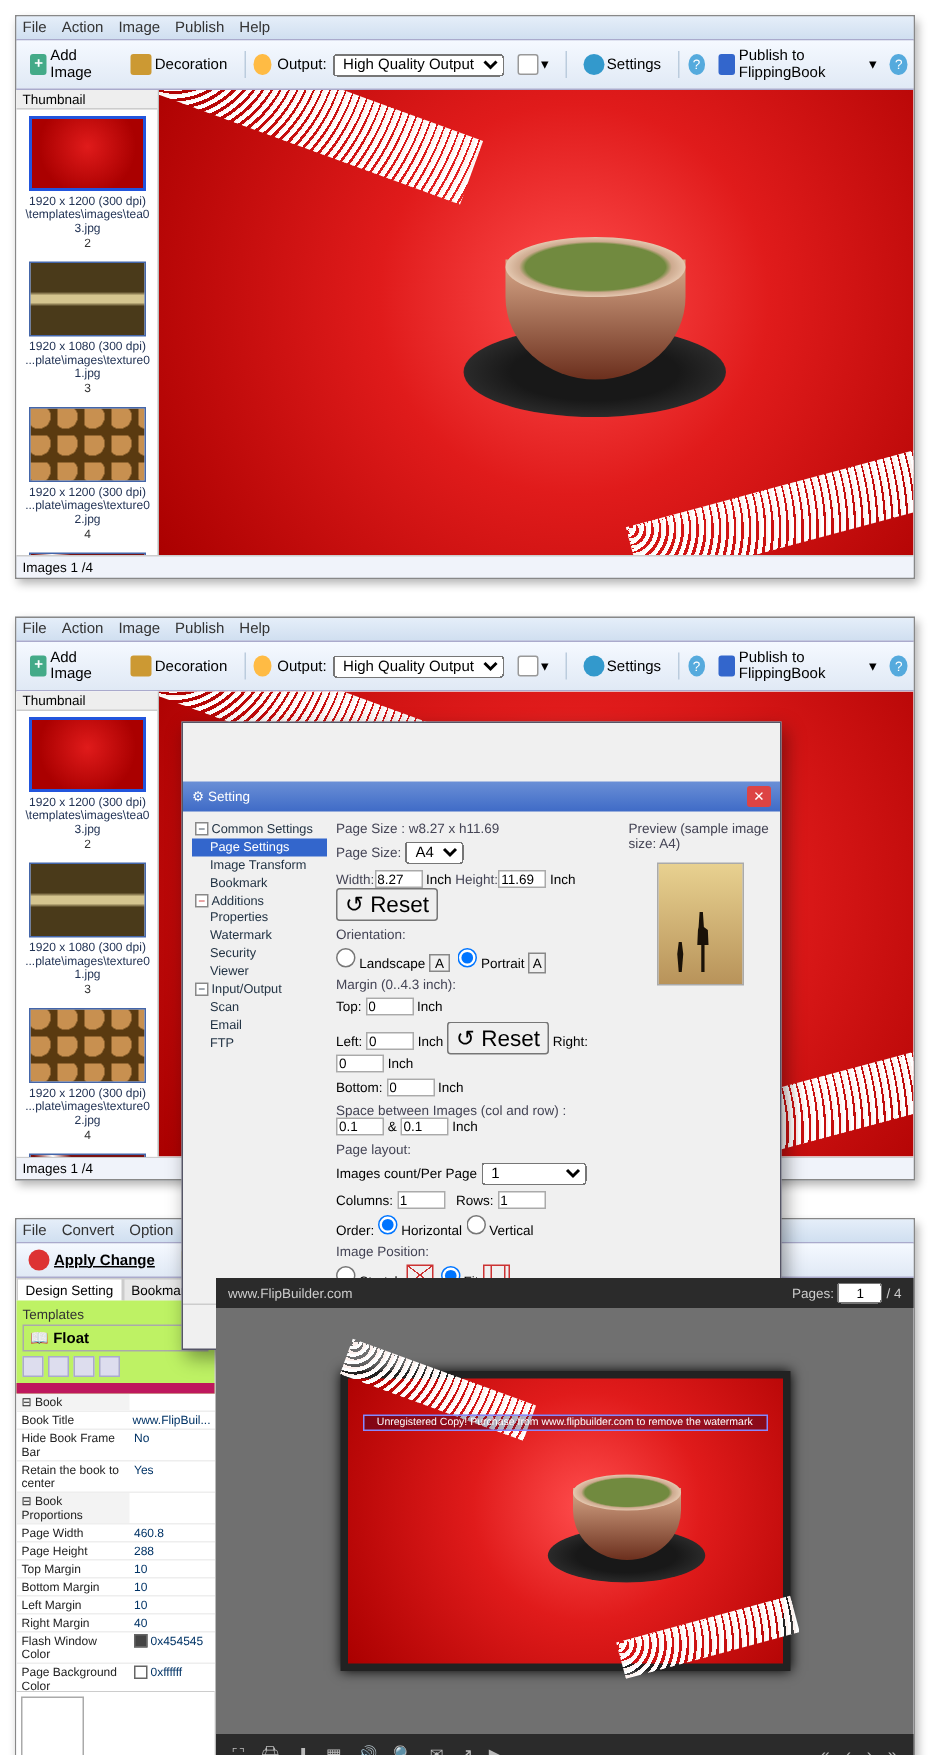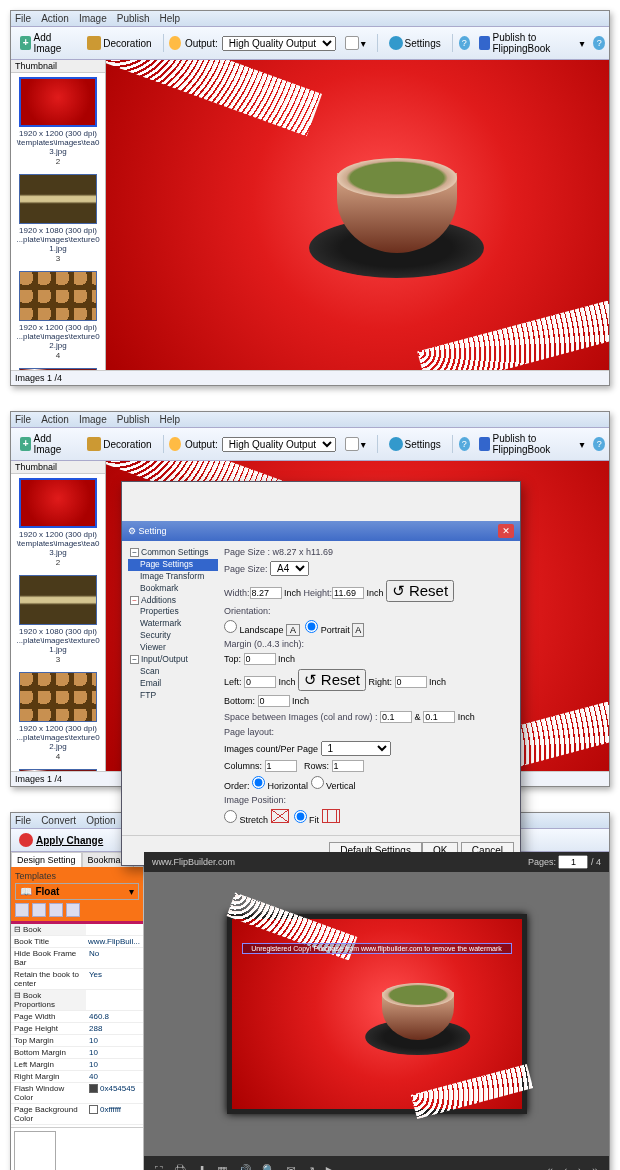--- a/index.html
+++ b/index.html
@@ -57,21 +57,21 @@
 .silh { position:absolute; bottom:8px; left:18px; width:22px; height:40px; background:#1a1208; clip-path: polygon(45% 0,55% 0,58% 25%,70% 30%,72% 55%,60% 55%,60% 100%,50% 100%,50% 55%,38% 55%,40% 30%,42% 25%); }
 .silh2 { position:absolute; bottom:8px; left:10px; width:10px; height:20px; background:#1a1208; clip-path: polygon(40% 0,60% 0,70% 40%,60% 100%,40% 100%,30% 40%); }
 .dlgfoot { padding: 6px; display: flex; justify-content: flex-end; border-top: 1px solid #ccc; }
 .btn { padding: 2px 10px; font-size: 10px; background: #f4f4f4; border: 1px solid #999; }
 
 .w3body { display: flex; height: 330px; background: #fff; }
 .sidepanel { width: 133px; border-right: 1px solid #bbb; background: #f5f5f5; display:flex; flex-direction:column; }
 .tabrow { display:flex; font-size:9px; }
 .tab { padding:2px 5px; background:#e8e8e8; border:1px solid #ccc; border-bottom:none; }
 .tab.active { background:#fff; }
-.tmplbox { padding:4px; background:#f97316; border-bottom:3px solid #be185d; }
+.tmplbox { padding:4px; background:#bef264; border-bottom:7px solid #be185d; }
 .tmplsel { display:flex; align-items:center; gap:3px; border:1px solid #aaa; padding:2px 4px; font-size:10px; }
 .tmplicons { display:flex; gap:3px; margin-top:3px; }
 .tmplicons span { width:14px; height:14px; background:#dde; border:1px solid #aac; }
 .hint { font-size:8px; color:#35a; padding:2px 4px; }
 .proplist { flex:1; overflow:auto; font-size:8px; background:#fff; }
 .proprow { display:flex; border-bottom:1px solid #eee; }
 .proprow .pname { width:75px; padding:1px 3px; color:#222; }
 .proprow .pval { flex:1; padding:1px 3px; color:#036; }
 .proprow.head .pname { font-weight:normal; background:#f3f3f3; }
 .swatch { display:inline-block; width:9px; height:9px; border:1px solid #666; vertical-align:middle; margin-right:2px; }
@@ -297,20 +297,27 @@
       <div class="fgroup flabel">Page layout:</div>
       <div class="fgroup"><span>Images count/Per Page</span> <select class="tsel" style="width:70px"><option>1</option></select></div>
       <div class="fgroup"><span>Columns:</span> <input class="finput" value="1" style=""> &nbsp; <span>Rows:</span> <input class="finput" value="1" style=""></div>
       <div class="fgroup"><span>Order:</span> <label><input type="radio" checked="" style=""> <span>Horizontal</span></label> <label><input type="radio" style=""> <span>Vertical</span></label></div>
       <div class="fgroup flabel">Image Position:</div>
       <div class="fgroup">
        <label><input type="radio" style=""> <span>Stretch</span></label> <span style="display:inline-block;width:18px;height:14px;border:1px solid #c33;background:linear-gradient(to bottom right,transparent 48%,#c33 48%,#c33 52%,transparent 52%),linear-gradient(to bottom left,transparent 48%,#c33 48%,#c33 52%,transparent 52%)"></span>
        &nbsp;<label><input type="radio" checked="" style=""> <span>Fit</span></label> <span style="display:inline-block;width:18px;height:14px;border:1px solid #c33;position:relative"><span style="position:absolute;left:4px;top:0;bottom:0;width:10px;border-left:1px solid #c33;border-right:1px solid #c33"></span></span>
       </div>
      </div>
+     <div class="prevbox">
+      <div class="flabel">Preview (sample image size: A4)</div>
+      <div class="pimg">
+                <div class="silh"></div>
+                <div class="silh2"></div>
+              </div>
+     </div>
     </div>
    </div>
    <div class="dlgfoot">
     <button class="btn">Default Settings</button>
     <div>
      <button class="btn">OK</button>
      <button class="btn">Cancel</button>
     </div>
    </div>
   </div>

